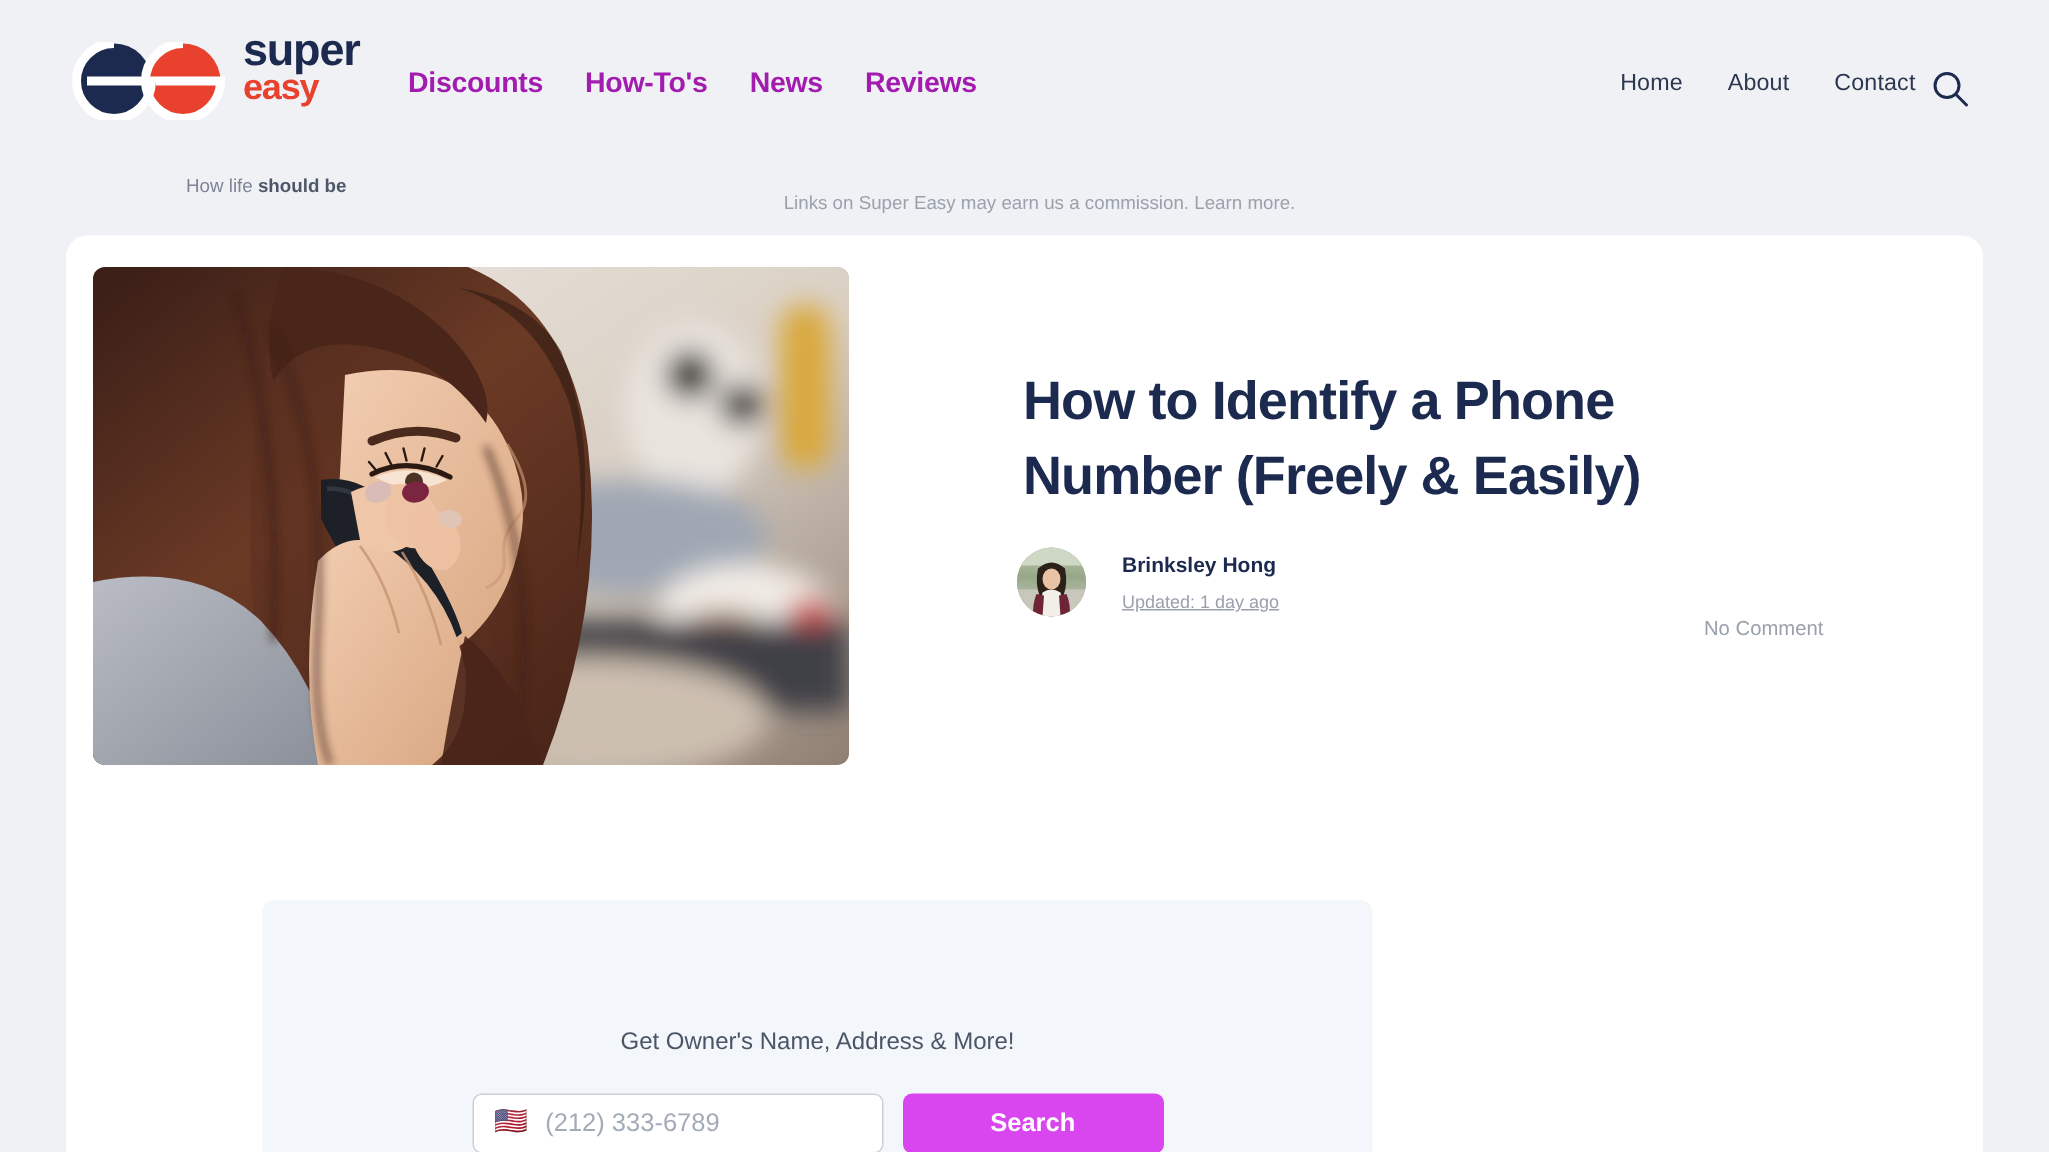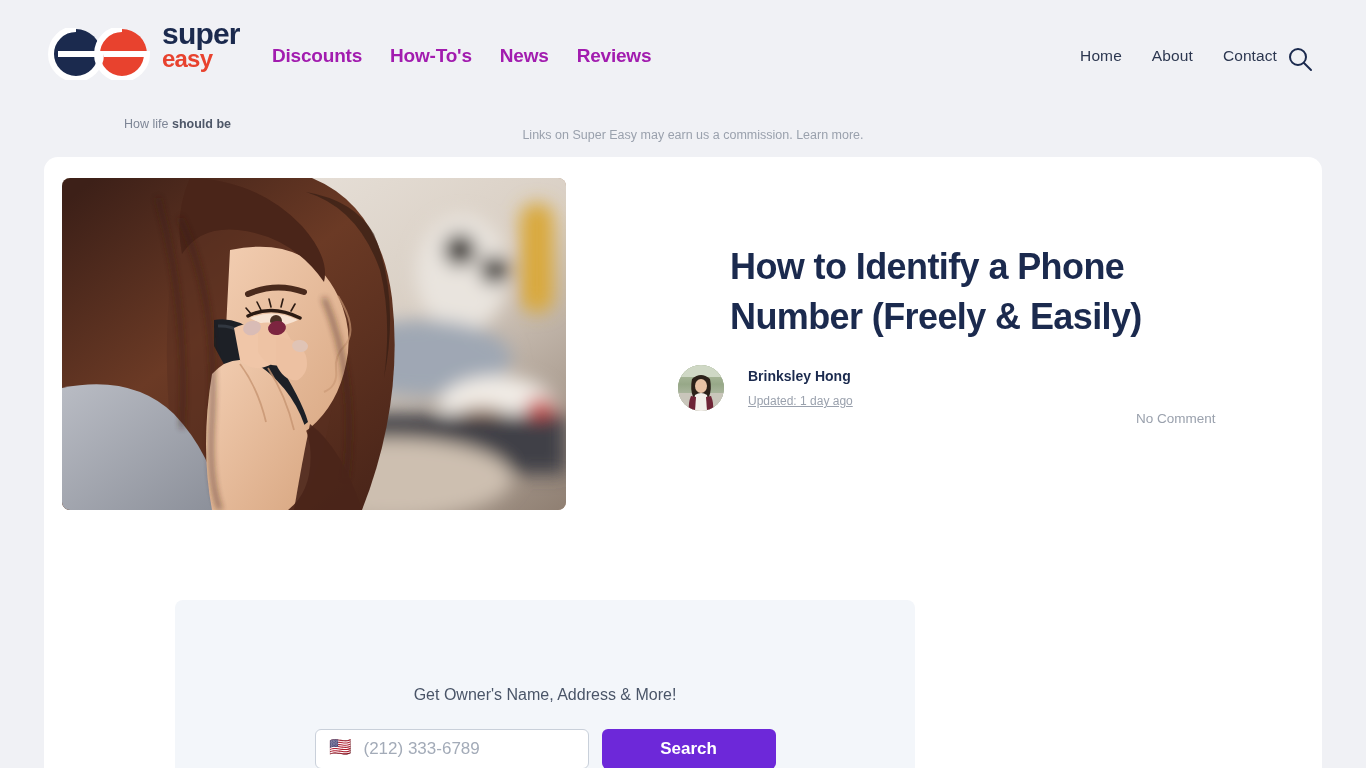--- a/index.html
+++ b/index.html
@@ -80,21 +80,21 @@
     border-radius: 8px;
     overflow: hidden;
     background: #b89a84;
   }
   .hero-img svg { display: block; }
 
   .article-title {
     position: absolute; left: 638px; top: 85px;
     width: 520px;
     font-size: 36px; font-weight: bold; color: #1b2a4e;
-    line-height: 1.38; letter-spacing: -0.6px; margin-left: 48px;
+    line-height: 1.38; letter-spacing: -0.6px;
   }
 
   .byline { position: absolute; left: 634px; top: 208px; }
   .avatar {
     position: absolute; left: 0; top: 0;
     width: 46px; height: 46px; border-radius: 50%;
     overflow: hidden; background: #8a9a7a;
   }
   .author-name {
     position: absolute; left: 70px; top: 3px;
@@ -147,21 +147,21 @@
   .phone-input {
     position: absolute; left: 48px; top: 0;
     width: 220px; height: 38px;
     border: 0; outline: 0; background: transparent;
     font-family: "Liberation Sans", sans-serif;
     font-size: 17px; color: #343f58;
   }
   .phone-input::placeholder { color: #a3abb8; }
   .search-btn {
     width: 174px; height: 40px;
-    background: #6d28d9;
+    background: #d946ef;
     border: 0; border-radius: 6px;
     color: #ffffff; font-size: 17px; font-weight: bold;
     font-family: "Liberation Sans", sans-serif;
     cursor: pointer;
   }
 </style>
 </head>
 <body>
 
 <div class="header">

